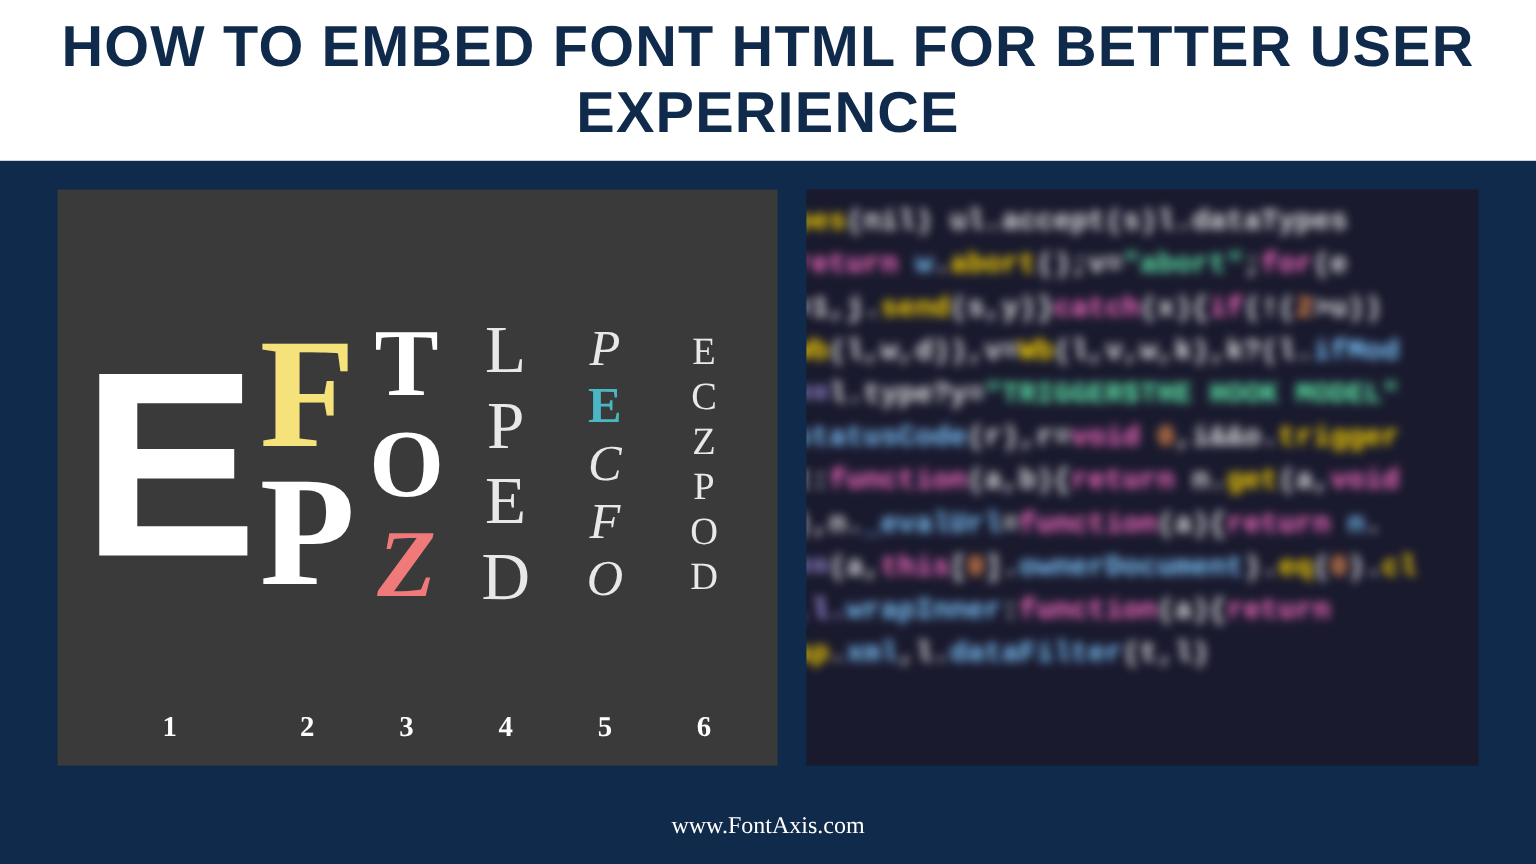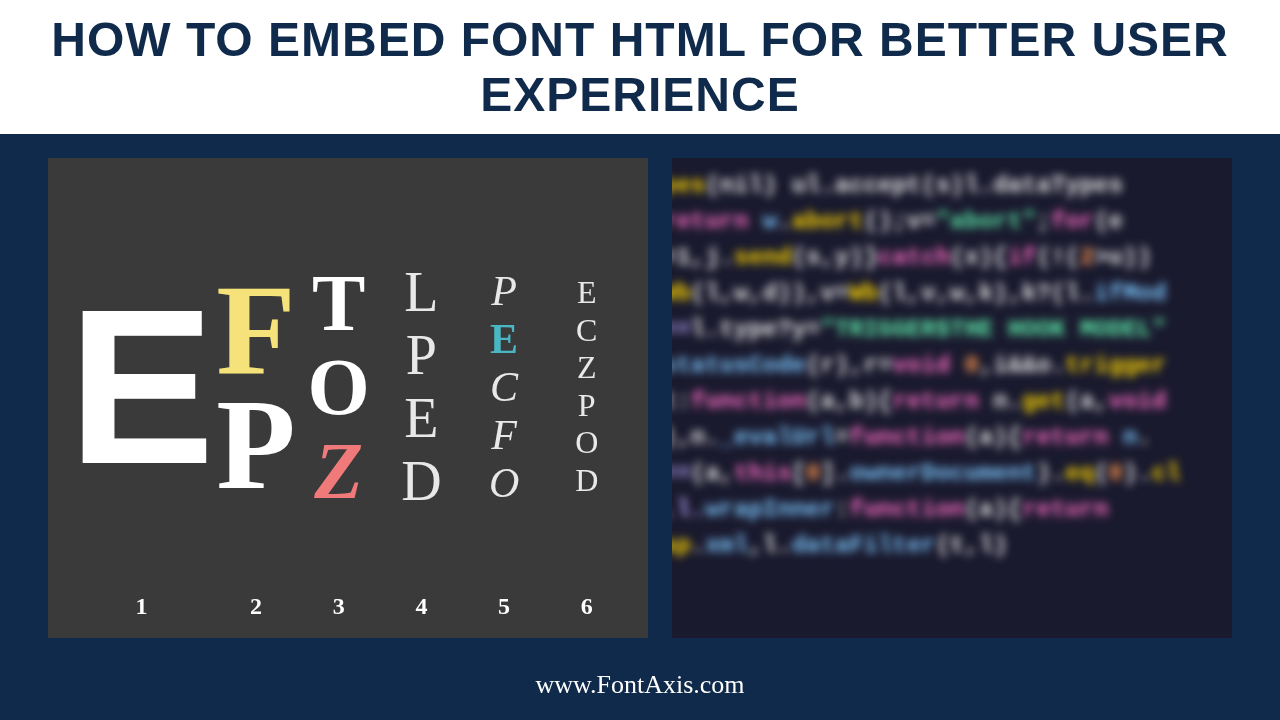--- a/index.html
+++ b/index.html
@@ -99,21 +99,21 @@
 .kw-func { color: #ffd700; }
 .kw-str { color: #5de8a8; }
 .kw-num { color: #ff9850; }
 .kw-op { color: #b8a8ff; }
 .footer {
   text-align: center;
   padding: 12px 0 20px 0;
 }
 .footer span {
   color: #ffffff;
-  font-size: 26px;
+  font-size: 20px;
   font-family: Georgia, serif;
 }
 </style>
 </head>
 <body>
 
 <div class="title-bar">
   <h1>HOW TO EMBED FONT HTML FOR BETTER USER EXPERIENCE</h1>
 </div>
 

